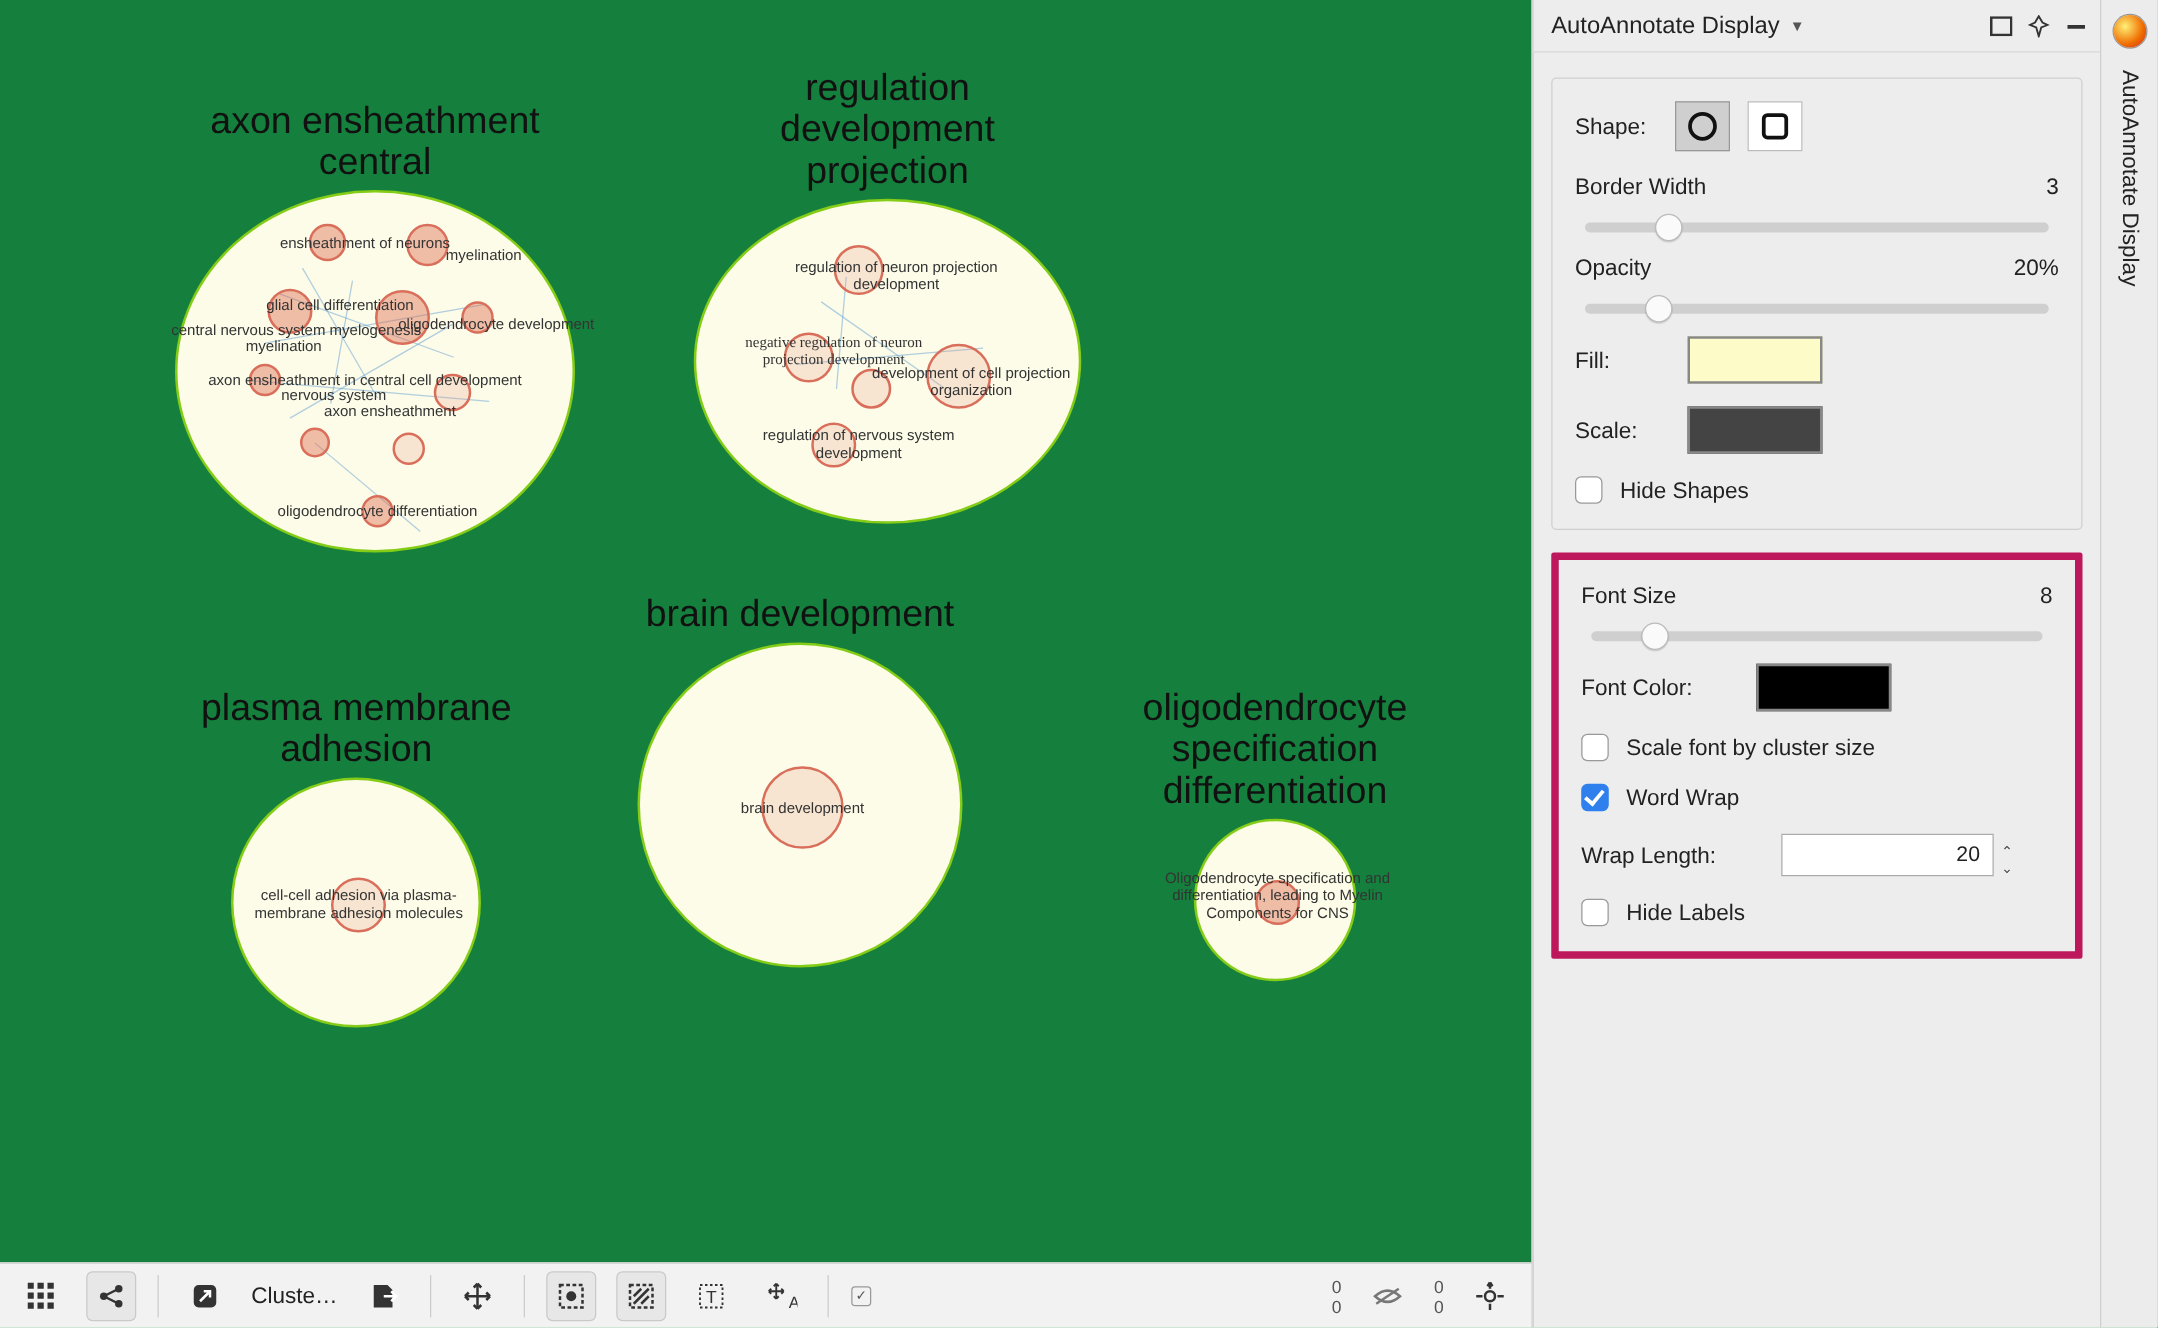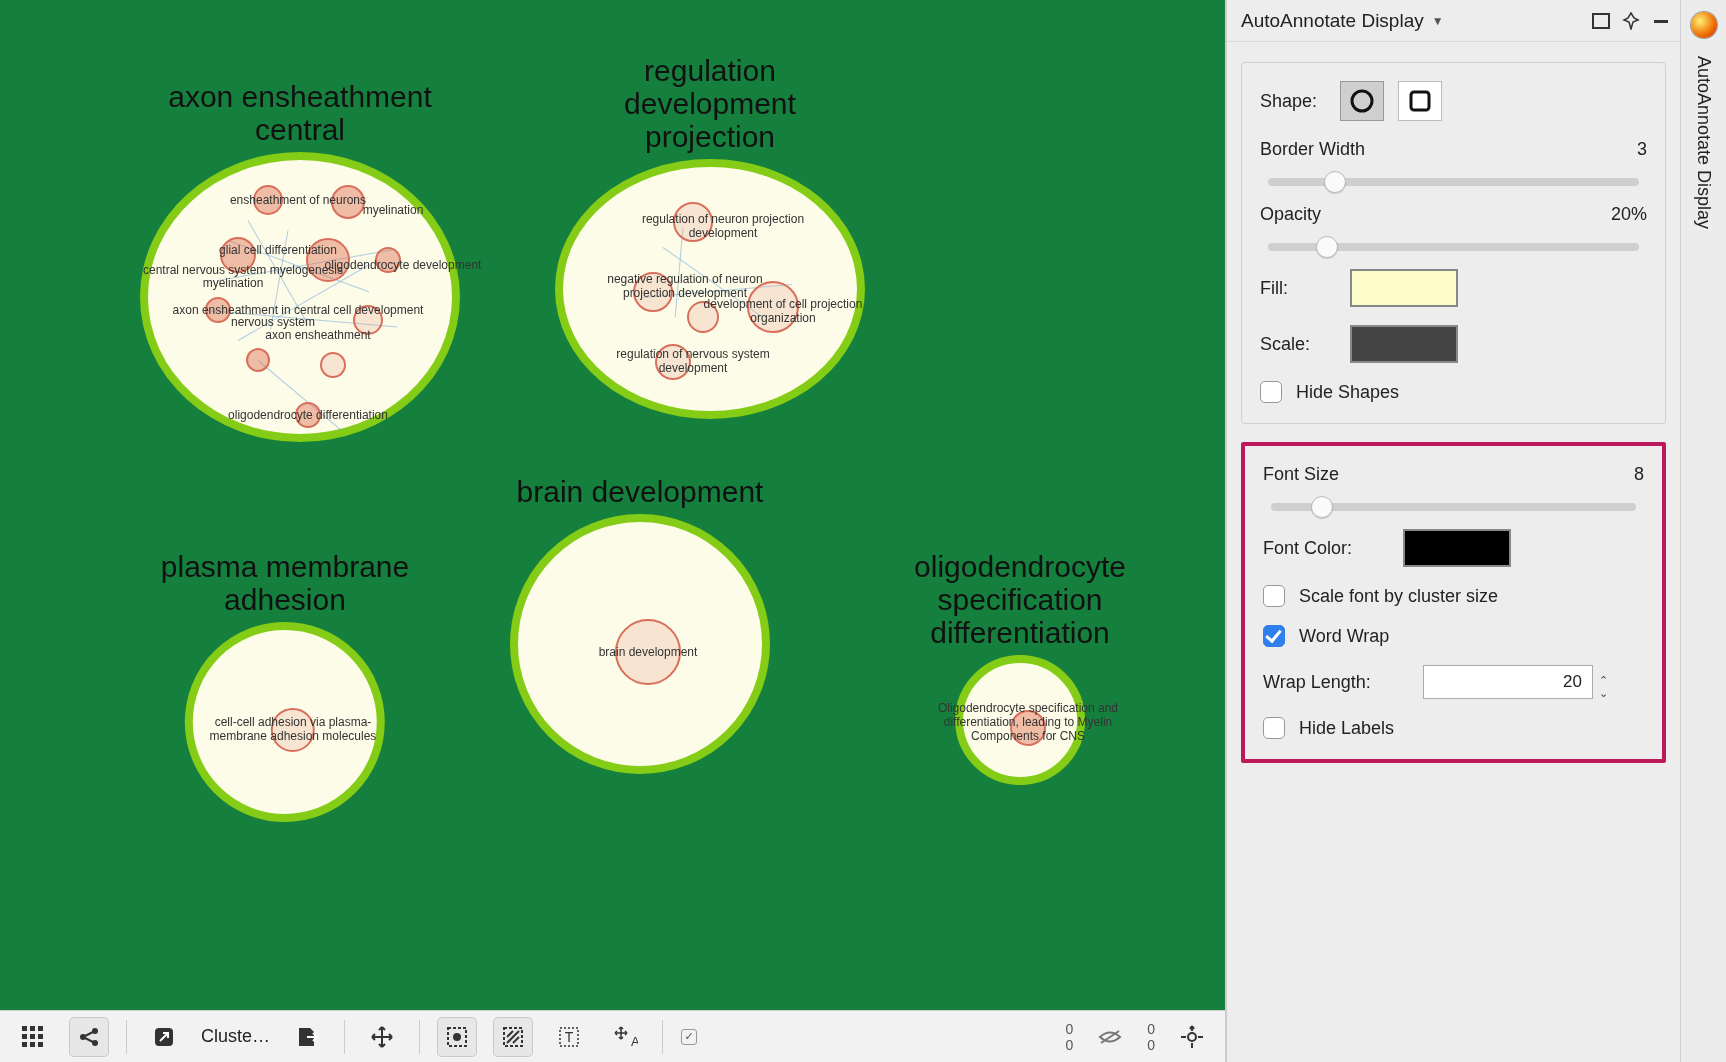--- a/index.html
+++ b/index.html
@@ -6,21 +6,21 @@
 html, body { width: 1726px; height: 1062px; background: #fff; overflow: hidden; }
 
 .root { display: flex; width: 100%; height: 100%; position: relative; }
 
 
 .canvas-wrap { position: relative; flex: 1; min-width: 0; border-right: 1px solid #ccc; }
 .canvas { position: absolute; inset: 0 0 52px 0; overflow: hidden; background: #15803d; }
 
 .cluster { position: absolute; transform: translate(-50%, 0); text-align: center; }
 .cluster-title { font-size: 30px; color: #111; line-height: 1.1; white-space: pre-line; text-align: center; margin-bottom: 6px; }
-.cluster-circle { position: relative; margin: 0 auto; border: 8px solid #84cc16; border-radius: 50%; background: #fdfce9; }
+.cluster-circle { position: relative; margin: 0 auto; border: 2px solid #84cc16; border-radius: 50%; background: #fdfce9; }
 .node { position: absolute; transform: translate(-50%, -50%); border: 2px solid #d96f5b; border-radius: 50%; background: rgba(221,110,82,0.45); }
 .node.pale { background: rgba(230,160,140,0.25); }
 .node-label { position: absolute; font-size: 12px; color: #333; transform: translate(-50%, -50%); white-space: nowrap; pointer-events: none; }
 .node-label.wrap { white-space: normal; text-align: center; width: 180px; line-height: 1.15; }
 .edge { position: absolute; height: 1px; background: rgba(100,160,210,0.5); transform-origin: left center; }
 
 
 .bottombar { position: absolute; left: 0; right: 0; bottom: 0; height: 52px; border-top: 1px solid #ccc; background: #f2f2f2; display: flex; align-items: center; padding: 0 14px; gap: 18px; color: #333; }
 .tb-btn { width: 38px; height: 38px; display:flex; align-items:center; justify-content:center; border-radius:4px; }
 .tb-btn.raised { background:#e7e7e7; box-shadow: 0 0 0 1px #c9c9c9; }
@@ -53,21 +53,21 @@
 
 .swatch { width:108px; height:38px; border:2px solid #888; }
 .swatch.fill { background:#fdfcc8; }
 .swatch.border { background:#444; }
 .swatch.black { background:#000; }
 
 .chk { width:22px; height:22px; border:1.5px solid #999; border-radius:5px; margin-right:14px; position:relative; background:#fff; flex:0 0 22px; }
 .chk.on { background:#2f80ed; border-color:#2f80ed; }
 .chk.on::after { content:""; position:absolute; left:5px; top:1px; width:6px; height:12px; border:solid #fff; border-width:0 3px 3px 0; transform:rotate(40deg); }
 
-.highlight-red { border:4px solid #be185d; border-radius:2px; }
+.highlight-red { border:6px solid #be185d; border-radius:2px; }
 
 .numinput { display:flex; align-items:flex-end; }
 .numinput input { width:170px; height:34px; border:1px solid #aaa; background:#fff; padding:0 10px; font-size:17px; text-align:right; color:#222; }
 .spin { display:flex; flex-direction:column; margin-left:6px; font-size:11px; color:#444; line-height:1; gap:2px; }
 
 
 .sidetab { width:46px; background:#ececec; border-left:1px solid #cfcfcf; display:flex; flex-direction:column; align-items:center; padding-top:12px; }
 .tab-vert { writing-mode: vertical-rl; font-size:18px; color:#222; padding:10px 4px; background:none; }
 .tab-icon { width:26px; height:26px; border-radius:50%; background: radial-gradient(circle at 35% 35%, #fff176, #ef6c00 60%, #c62828); margin-bottom:8px; box-shadow: 0 0 0 1px #999; }
 
@@ -129,21 +129,21 @@
           <div class="edge" style="left:80px; top:130px; width:150px; transform:rotate(-5deg)"></div>
           <div class="edge" style="left:120px; top:60px; width:90px; transform:rotate(95deg)"></div>
 
           <div class="node pale" style="left:130px; top:55px; width:40px; height:40px;"></div>
           <div class="node pale" style="left:90px; top:125px; width:40px; height:40px;"></div>
           <div class="node pale" style="left:140px; top:150px; width:32px; height:32px;"></div>
           <div class="node pale" style="left:210px; top:140px; width:52px; height:52px;"></div>
           <div class="node pale" style="left:110px; top:195px; width:36px; height:36px;"></div>
 
           <div class="node-label wrap" style="left:160px; top:60px;">regulation of neuron projection development</div>
-          <div class="node-label wrap" style="left:122px; top:120px;">negative regulation of neuron projection development</div>
+          <div class="node-label wrap" style="left:110px; top:120px;font-family:Liberation Serif, serif;">negative regulation of neuron projection development</div>
           <div class="node-label wrap" style="left:220px; top:145px;">development of cell projection organization</div>
           <div class="node-label wrap" style="left:130px; top:195px;">regulation of nervous system development</div>
         </div>
       </div>
 
       <div class="cluster" style="left:640px; top:475px;">
         <div class="cluster-title">brain development</div>
         <div class="cluster-circle" style="width:260px; height:260px;">
           <div class="node pale" style="left:130px; top:130px; width:66px; height:66px;"></div>
           <div class="node-label" style="left:130px; top:130px;">brain development</div>

